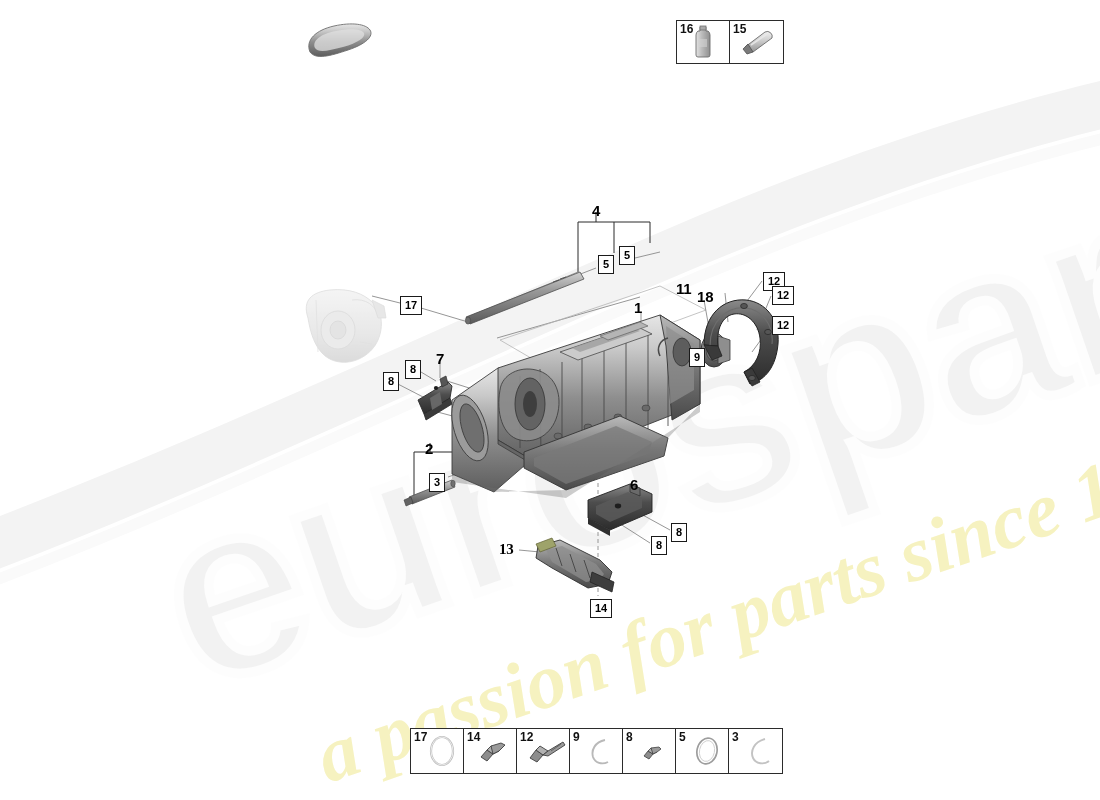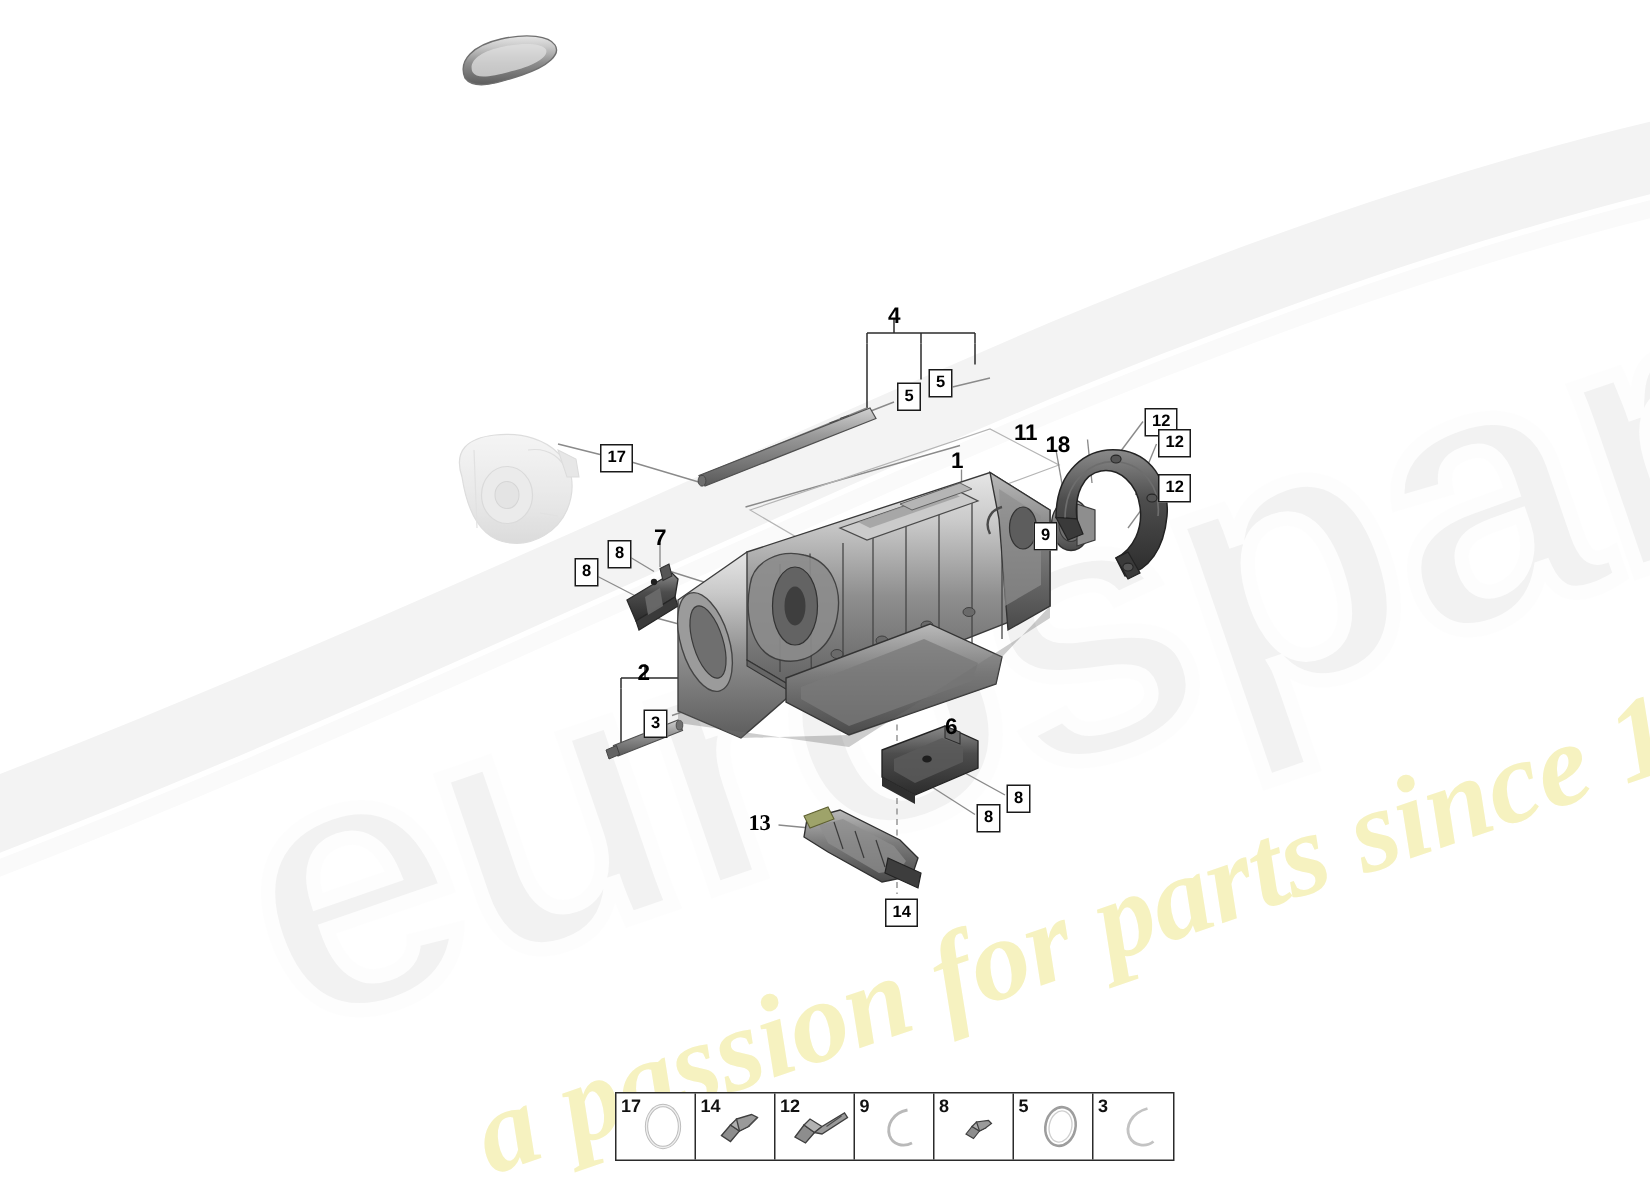--- a/index.html
+++ b/index.html
@@ -372,20 +372,42 @@
       <div class="callout boxed" style="left:763px; top:272px;">12</div>
       <div class="callout boxed" style="left:772px; top:286px;">12</div>
       <div class="callout boxed" style="left:772px; top:316px;">12</div>
       <div class="callout plain" style="left:630px; top:477px;">6</div>
       <div class="callout boxed" style="left:671px; top:523px;">8</div>
       <div class="callout boxed" style="left:651px; top:536px;">8</div>
       <div class="callout plain" style="left:499px; top:542px;font-family:Liberation Serif, serif;">13</div>
       <div class="callout boxed" style="left:590px; top:599px;">14</div>
     </div>
 
+    <div class="legend-strip" style="left:676px; top:20px; width:108px; height:44px;">
+      <div class="legend-cell" style="width:54px;">
+        <span class="num">16</span>
+        <span class="glyph">
+          <svg width="22" height="34" viewBox="0 0 22 34">
+            <path d="M8 2 h6 v4 h2 a5 5 0 0 1 2 4 v20 a2 2 0 0 1 -2 2 h-10 a2 2 0 0 1 -2 -2 v-20 a5 5 0 0 1 2 -4 h2 z" fill="url(#gBottle)" stroke="#6d6d6d" stroke-width="0.9"></path>
+            <rect x="8" y="1" width="6" height="4" fill="#a9a9a9" stroke="#707070" stroke-width="0.8"></rect>
+            <rect x="7" y="14" width="8" height="8" fill="#d2d2d2" opacity="0.6"></rect>
+          </svg>
+        </span>
+      </div>
+      <div class="legend-cell" style="width:54px;">
+        <span class="num">15</span>
+        <span class="glyph">
+          <svg width="36" height="28" viewBox="0 0 36 28">
+            <path d="M6 19 L26 4 a5 5 0 0 1 7 6 L14 24 Z" fill="url(#gTube)" stroke="#6b6b6b" stroke-width="0.9"></path>
+            <path d="M4 21 L9 16 L14 24 L8 26 Z" fill="#7a7a7a" stroke="#505050" stroke-width="0.8"></path>
+            <path d="M12 17 L28 6" stroke="#e9e9e9" stroke-width="1.6" opacity="0.85"></path>
+          </svg>
+        </span>
+      </div>
+    </div>
 
     <div class="legend-strip" style="left:410px; top:728px; width:373px; height:46px;">
 
       <div class="legend-cell" style="width:53.3px;">
         <span class="num">17</span>
         <span class="glyph">
           <svg width="30" height="34" viewBox="0 0 30 34" style="margin-left:10px;">
             <ellipse cx="15" cy="17" rx="11" ry="14" fill="none" stroke="#bdbdbd" stroke-width="2.2"></ellipse>
             <ellipse cx="15" cy="17" rx="11" ry="14" fill="none" stroke="#efefef" stroke-width="0.9"></ellipse>
           </svg>

